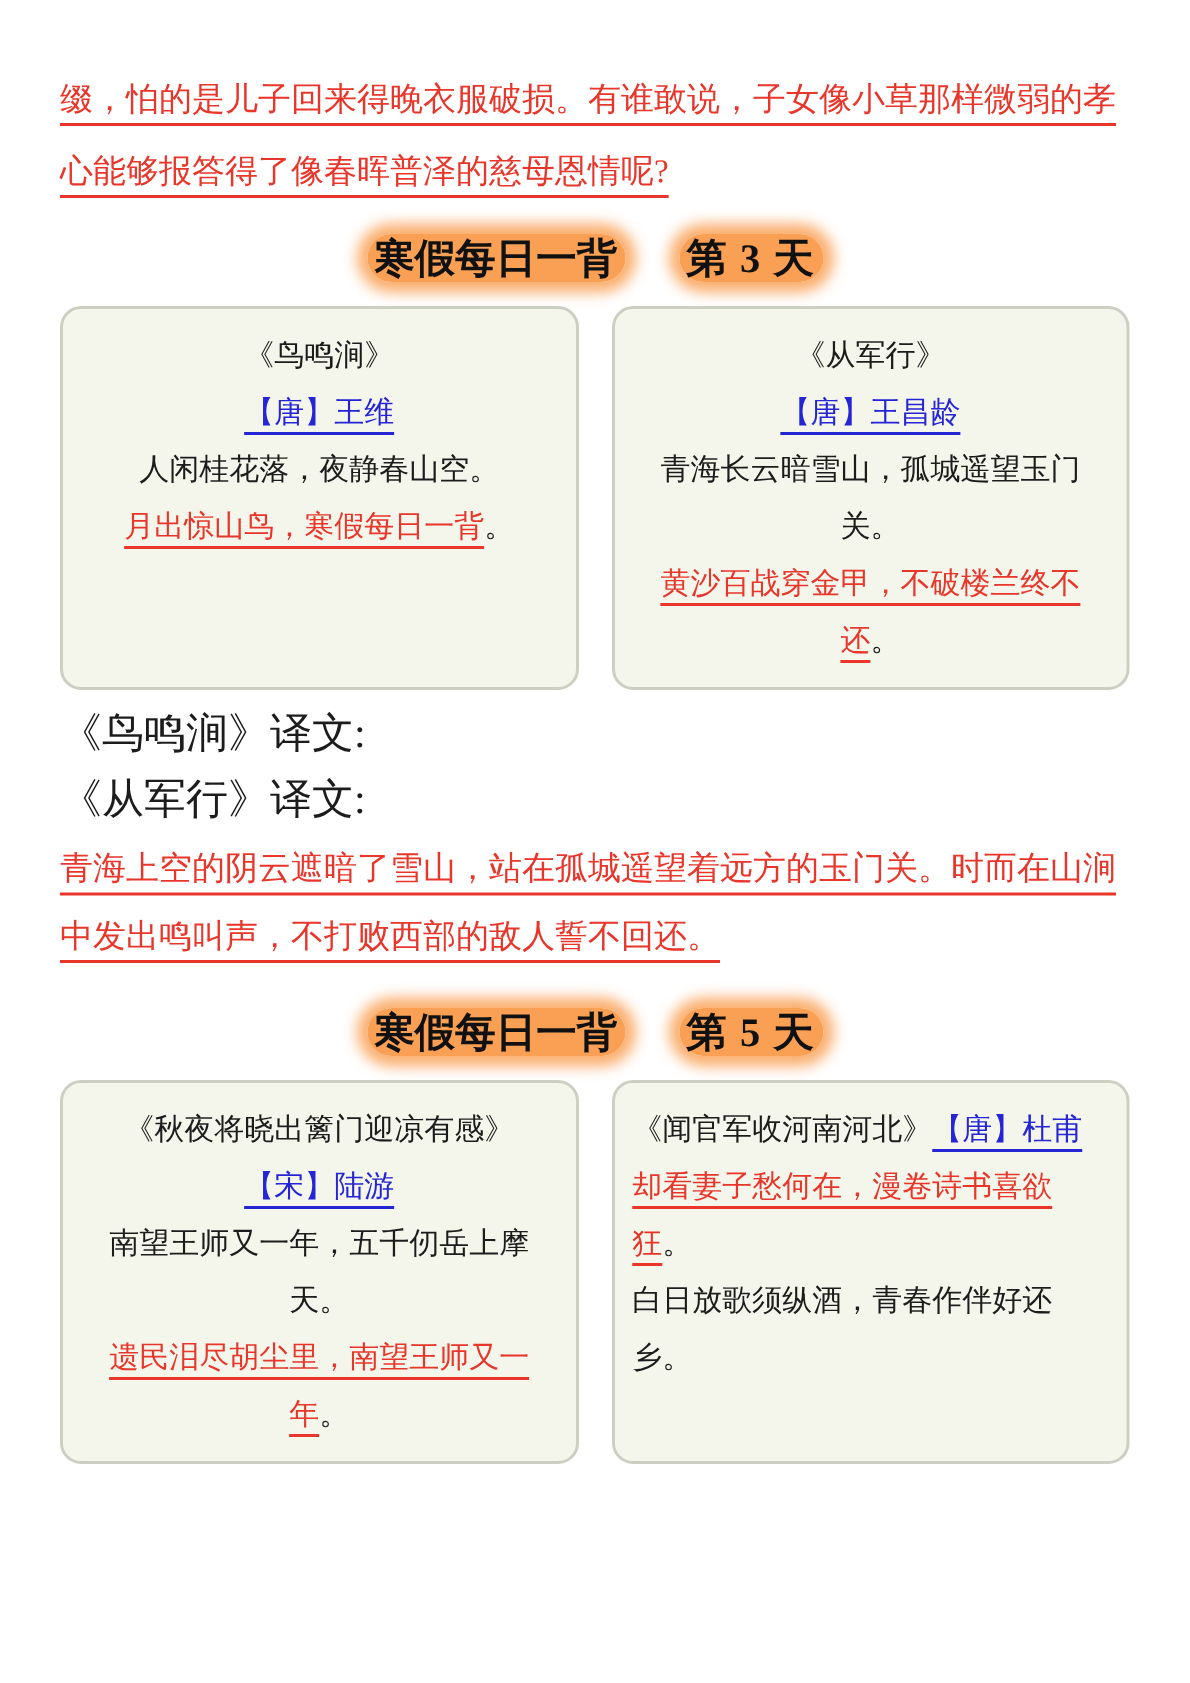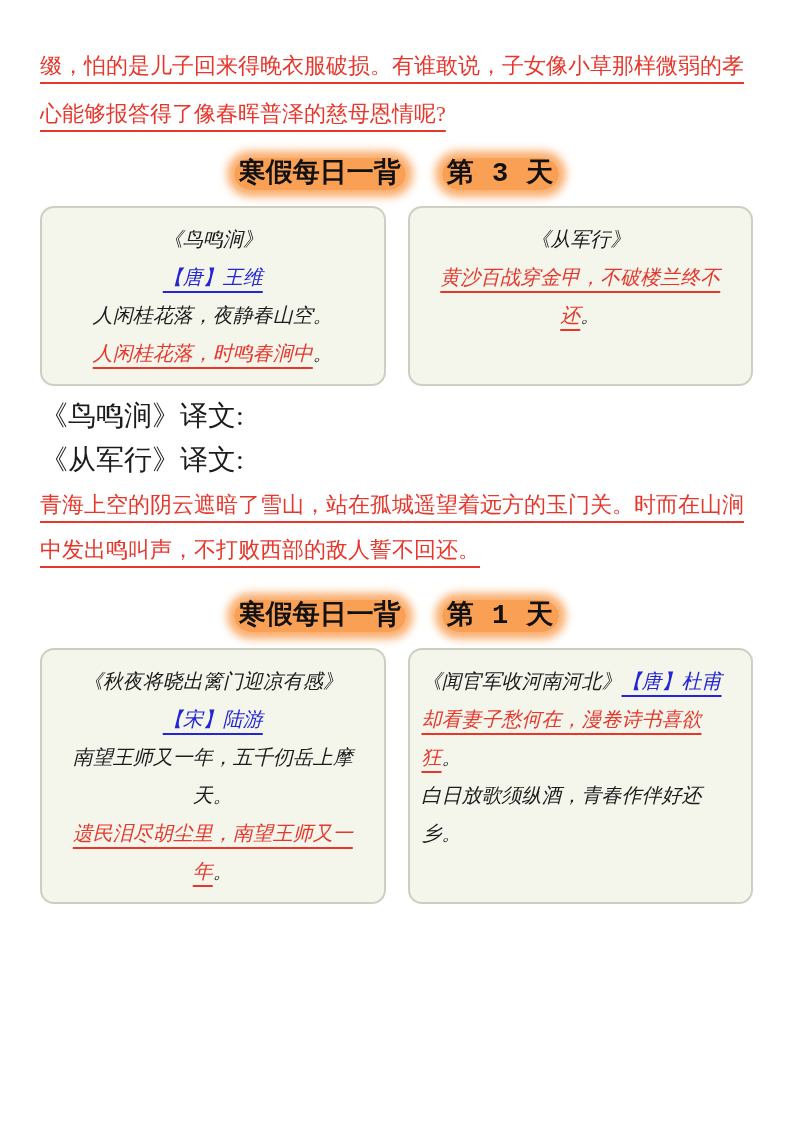--- a/index.html
+++ b/index.html
@@ -36,37 +36,36 @@
 
   .section-header{
     text-align:center;font-size:27px;font-weight:bold;color:#111;
     margin:14px 0 0 0;line-height:40px;
   }
   .hl{
     background:var(--hl);
     border-radius:16px;
     padding:1px 5px;
     box-shadow:0 0 9px 7px rgba(249,160,85,.85);
-    font-family:Liberation Mono, monospace;
   }
   .hl.day{margin-left:36px;letter-spacing:1px;}
 
   .cards{
     display:flex;gap:22px;margin:12px 0 0 0;
   }
   .card{
     flex:1 1 0;
     background:var(--card-bg);
     border:2px solid var(--card-bd);
     border-radius:14px;
     padding:12px 12px;
     font-size:20px;line-height:38px;
   }
   .card.center{text-align:center;}
-  .card-line{white-space:pre-wrap;font-style:italic;}
+  .card-line{white-space:pre-wrap;}
   .poem-red{
     color:var(--red);
     text-decoration:underline;
     text-decoration-thickness:2px;
     text-underline-offset:7px;
   }
   .author-link{
     color:var(--blue);
     text-decoration:underline;
     text-decoration-thickness:2px;
@@ -85,37 +84,39 @@
 
   <div class="section-header">
     <span class="hl">寒假每日一背</span><span class="hl day">第 3 天</span>
   </div>
 
   <div class="cards">
     <div class="card center">
       <div class="card-line">《鸟鸣涧》</div>
       <div class="card-line"><span class="author-link">【唐】王维</span></div>
       <div class="card-line">人闲桂花落，夜静春山空。</div>
-      <div class="card-line"><span class="poem-red">人闲桂花落，时鸣春涧中</span><span>。</span></div>
+      <div class="card-line"><span class="poem-red">月出惊山鸟，寒假每日一背</span><span>。</span></div>
     </div>
     <div class="card center">
       <div class="card-line">《从军行》</div>
+      <div class="card-line"><span class="author-link">【唐】王昌龄</span></div>
+      <div class="card-line">青海长云暗雪山，孤城遥望玉门关。</div>
       <div class="card-line"><span class="poem-red">黄沙百战穿金甲，不破楼兰终不还</span><span>。</span></div>
     </div>
   </div>
 
   <div class="spacer-sm"></div>
 
   <p class="label">《鸟鸣涧》译文:</p>
 
   <p class="label">《从军行》译文:</p>
   <p class="para red trans">青海上空的阴云遮暗了雪山，站在孤城遥望着远方的玉门关。时而在山涧中发出鸣叫声，不打败西部的敌人誓不回还。</p>
 
   <div class="section-header" style="margin-top:22px;">
-    <span class="hl">寒假每日一背</span><span class="hl day">第 1 天</span>
+    <span class="hl">寒假每日一背</span><span class="hl day">第 5 天</span>
   </div>
 
   <div class="cards">
     <div class="card center">
       <div class="card-line">《秋夜将晓出篱门迎凉有感》</div>
       <div class="card-line"><span class="author-link">【宋】陆游</span></div>
       <div class="card-line">南望王师又一年，五千仞岳上摩天。</div>
       <div class="card-line"><span class="poem-red">遗民泪尽胡尘里，南望王师又一年</span><span>。</span></div>
     </div>
     <div class="card">

